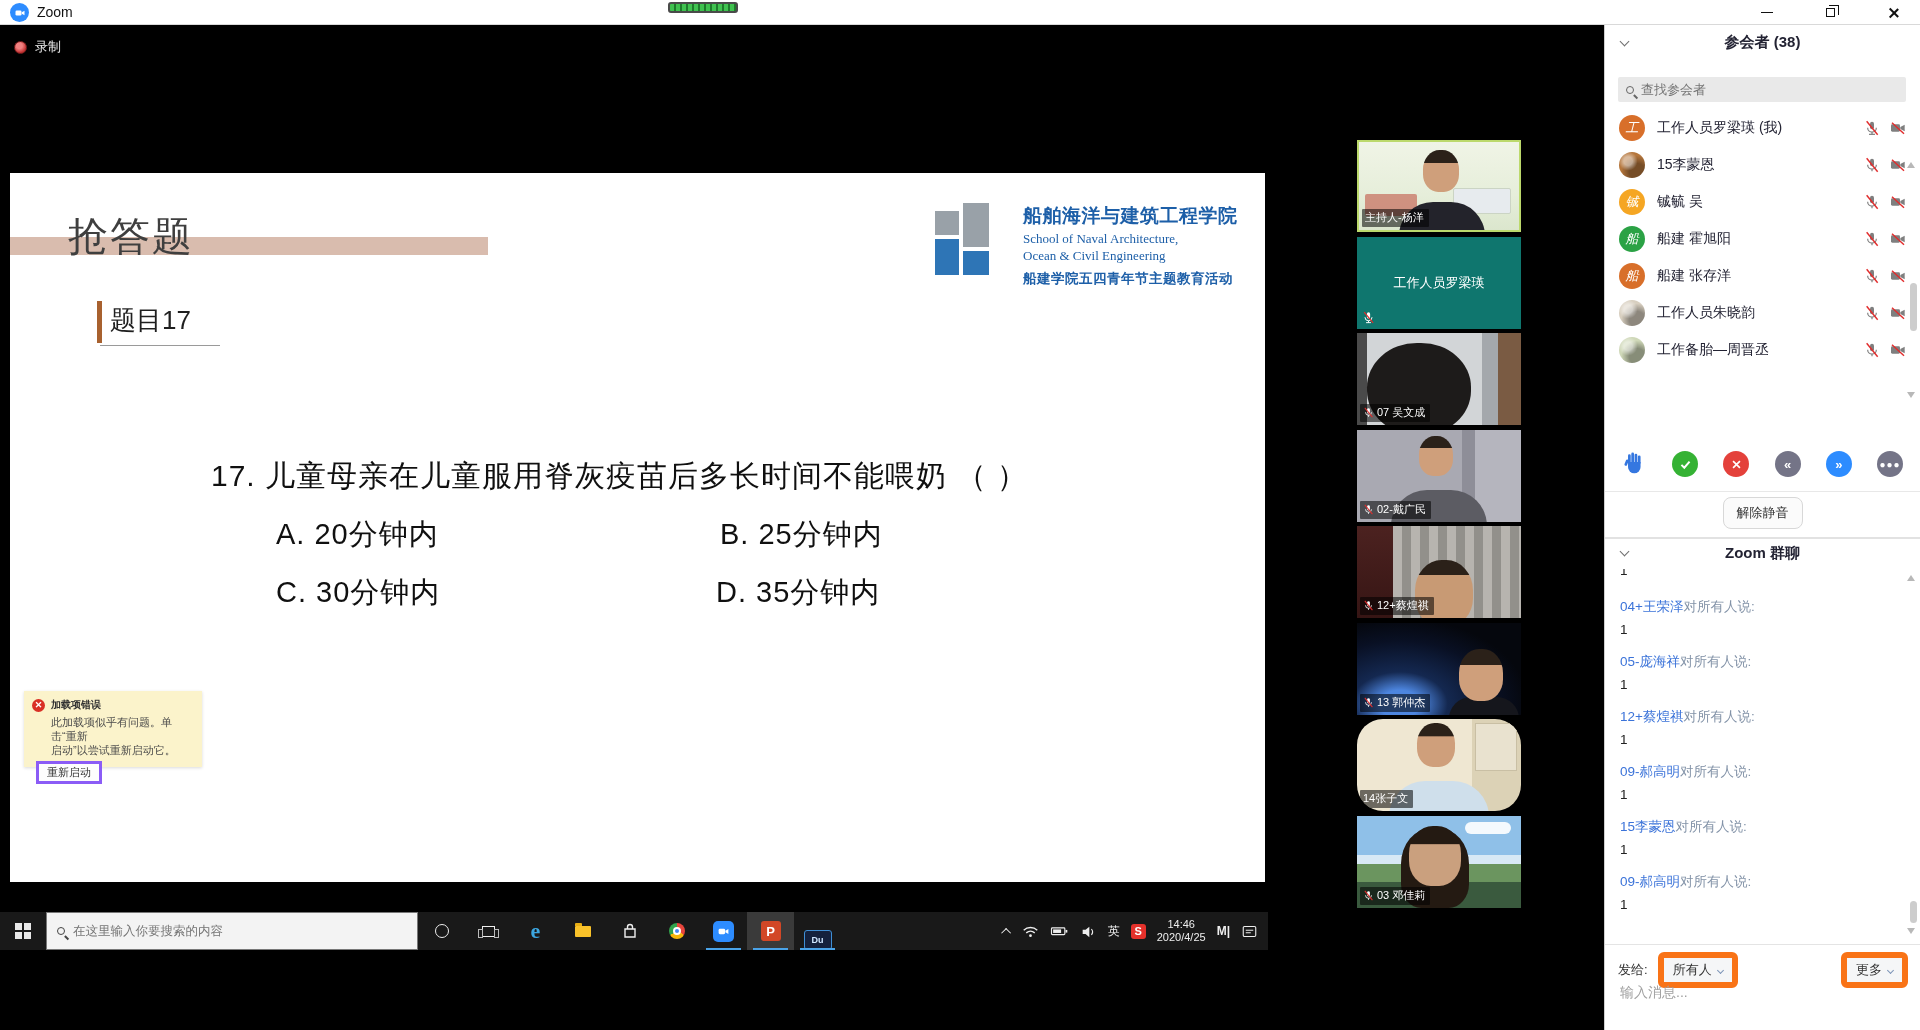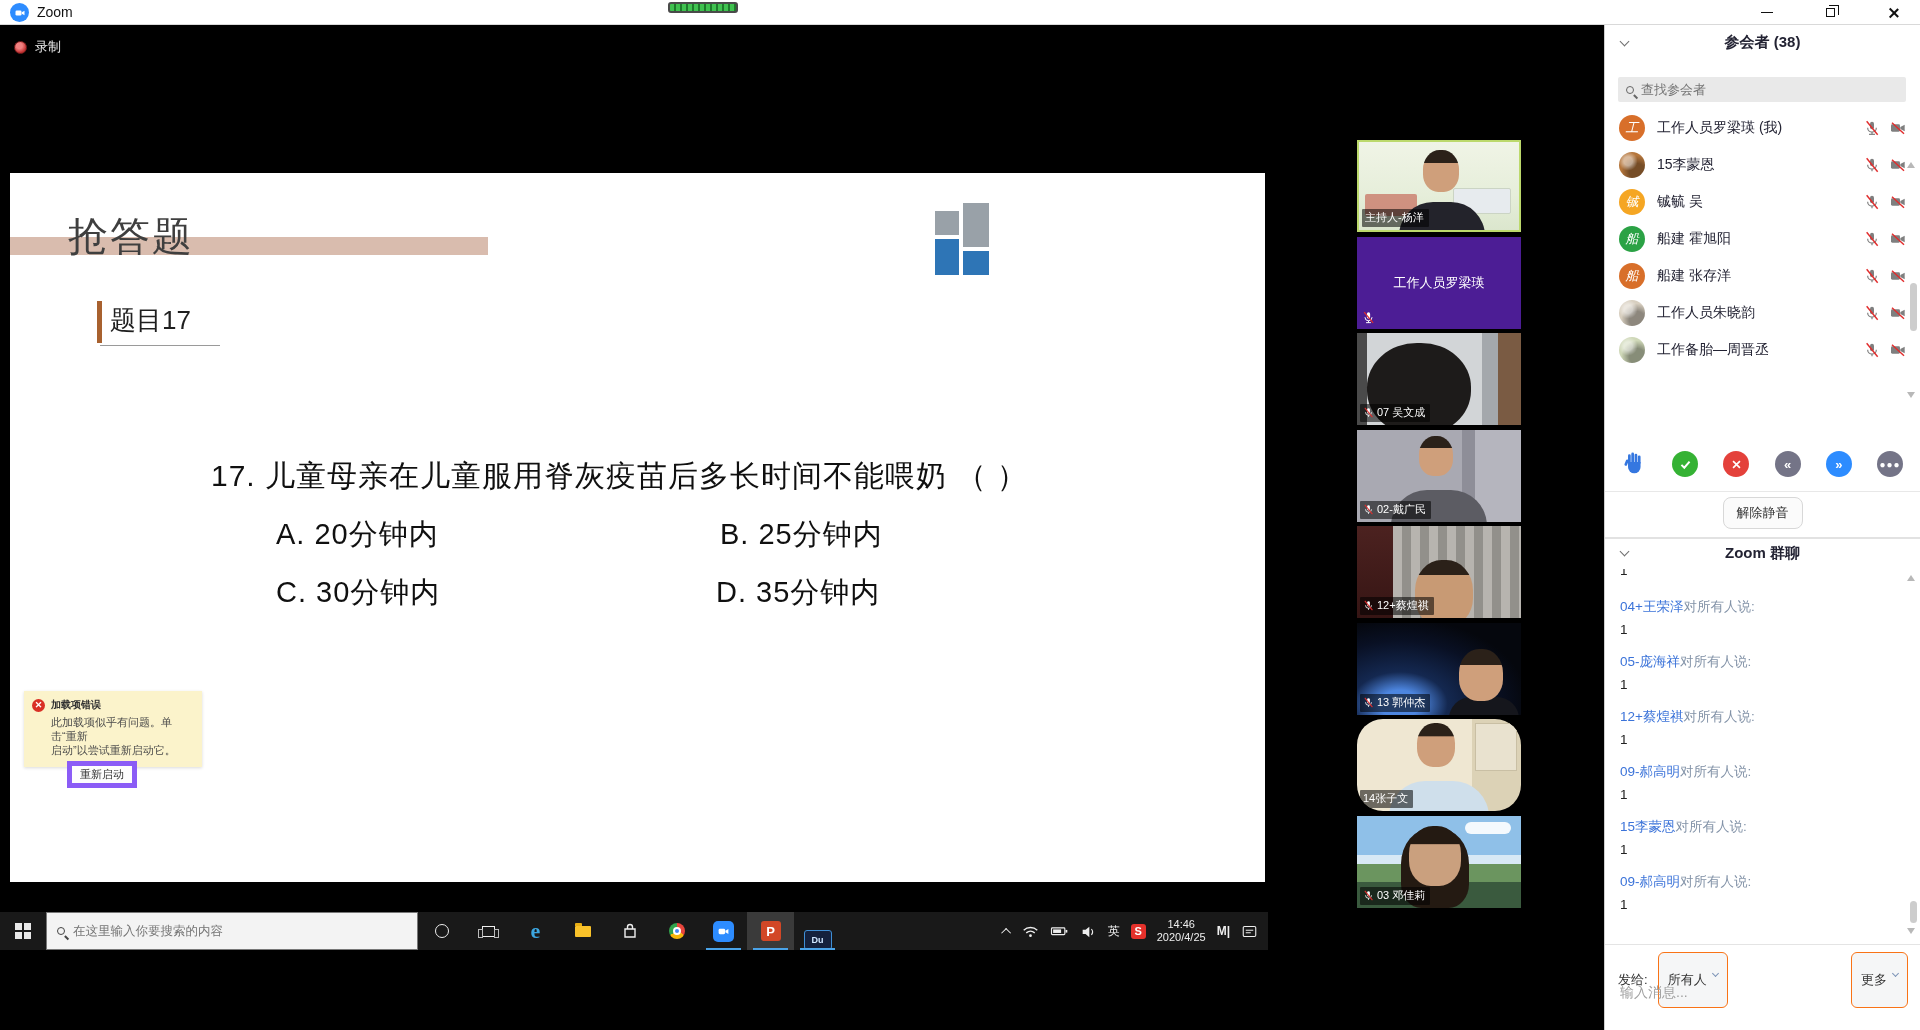--- a/index.html
+++ b/index.html
@@ -49,21 +49,21 @@
   .lt1 { font-size:19px; font-weight:bold; letter-spacing:0.5px; }
   .lt-en { font-family:"Liberation Serif", serif; font-size:13px; line-height:15px; margin-top:2px; }
   .lt4 { font-size:13.5px; font-weight:bold; margin-top:7px; letter-spacing:0.5px; }
 
   
   .popup { position:absolute; left:14px; top:518px; width:178px; height:76px; background:#fbf3cb; padding:7px 8px 6px 8px; box-shadow:0 1px 3px rgba(0,0,0,.15); }
   .popup-head { display:flex; align-items:center; gap:6px; }
   .perr-ico { width:13px; height:13px; border-radius:50%; background:#d93025; color:#fff; font-size:9px; font-weight:bold; display:flex; align-items:center; justify-content:center; flex:none; }
   .popup-title { font-size:10px; font-weight:bold; color:#323232; }
   .popup-body { font-size:11px; color:#4a4a4a; line-height:14px; margin:3px 0 4px 19px; }
-  .popup-btn { margin-left:35px; font-size:11px; color:#333; background:#fdfdfd; border:5px solid #8b5cf6; padding:1px 8px; }
+  .popup-btn { margin-left:4px; font-size:11px; color:#333; background:#fdfdfd; border:3px solid #8b5cf6; padding:1px 8px; }
 
   
   #taskbar { position:absolute; left:0; top:912px; width:1268px; height:38px; background:#191919; display:flex; align-items:center; z-index:3; }
   .tb-start { width:46px; height:38px; display:flex; align-items:center; justify-content:center; }
   .winlogo { display:grid; grid-template-columns:7px 7px; grid-template-rows:7px 7px; gap:1.5px; }
   .winlogo i { background:#e8e8e8; }
   .tb-search { width:372px; height:38px; background:#f3f3f3; border:1px solid #777; display:flex; align-items:center; padding:0 10px; gap:8px; }
   .tb-search input { border:none; outline:none; background:transparent; font-size:12.5px; color:#222; width:300px; font-family:inherit; }
   .mag { width:8px; height:8px; border:1.6px solid #444; border-radius:50%; position:relative; flex:none; }
   .mag::after { content:""; position:absolute; left:7px; top:7px; width:5px; height:1.6px; background:#444; transform:rotate(45deg); transform-origin:left center; }
@@ -100,21 +100,21 @@
   .np-mic { position:absolute; left:5px; bottom:5px; width:13px; height:13px; }
   .pg-head { position:absolute; border-radius:46% 46% 42% 42%; background:linear-gradient(180deg,#2b2119 0 30%, #cf9f7b 31%); }
   .pg-body { position:absolute; border-radius:36px 36px 0 0; }
   
   .t1 { background:linear-gradient(180deg,#f0f4e6 0%, #e6eeda 60%, #dbe6cd 100%); }
   .t1 .deco1 { position:absolute; left:6px; bottom:14px; width:52px; height:22px; background:#c97b6a; opacity:.8; border-radius:2px; }
   .t1 .deco2 { position:absolute; right:8px; bottom:16px; width:58px; height:26px; background:#e7ebee; border:1px solid #cbd4c4; border-radius:2px; }
   .t1 .pg-head { width:36px; height:42px; left:64px; top:8px; }
   .t1 .pg-body { width:86px; height:34px; left:40px; bottom:-6px; background:#23232b; }
   
-  .t2 { background:#4c1d95; }
+  .t2 { background:#0f766e; }
   
   .t3 { background:linear-gradient(90deg,#4a4a4a 0 6%, #d2d5d7 6% 76%, #a4a8ac 76% 86%, #7a5b43 86% 100%); }
   .t3 .blob { position:absolute; left:10px; top:10px; width:104px; height:92px; background:#1d1b1a; border-radius:48%; }
   
   .t4 { background:linear-gradient(90deg,#a9a9b2 0 64%, #8e8e98 64% 72%, #b5b5be 72% 100%); }
   .t4 .pg-head { width:34px; height:40px; left:62px; top:6px; }
   .t4 .pg-body { width:96px; height:40px; left:34px; bottom:-8px; background:#5c5c63; }
   
   .t5 { background:repeating-linear-gradient(90deg,#b7b4af 0 9px,#92908b 9px 18px); }
   .t5 .redwall { position:absolute; left:0; top:0; width:36px; height:92px; background:linear-gradient(180deg,#4c2220,#361514); }
@@ -170,21 +170,21 @@
   .c-clip { height:13px; overflow:hidden; }
   .c-clip div { margin-top:-6px; color:#222; }
   .c-head { margin:16px 0 6px 0; }
   .c-head:first-of-type { margin-top:10px; }
   .c-sender { color:#3b73d9; }
   .c-suffix { color:#8393a8; }
   .c-text { color:#222; }
   .c-div { position:absolute; left:0; top:919px; width:100%; height:1px; background:#e4e4e4; }
   .c-sendrow { position:absolute; left:13px; top:927px; width:290px; display:flex; align-items:center; gap:10px; }
   .c-sendlabel { font-size:13px; color:#333; }
-  .pill { display:flex; align-items:flex-start; gap:6px; background:#f5f6f7; border:1px solid #f97316; border-radius:6px; padding:18px 9px; font-size:13px; color:#333; }
+  .pill { display:flex; align-items:center; gap:6px; background:#f5f6f7; border:6px solid #f97316; border-radius:6px; padding:3px 9px; font-size:13px; color:#333; }
   .pill .chev { width:5px; height:5px; border-color:#7d94b8; }
   .c-input { position:absolute; left:15px; top:958px; width:280px; }
   .c-input input { border:none; outline:none; font-size:14px; color:#a0a0a0; width:100%; background:transparent; font-family:inherit; }
   .c-input input::placeholder { color:#a0a0a0; opacity:1; }
 </style>
 </head>
 <body>
 
 <div id="titlebar">
   <span class="zlogo">
@@ -221,20 +221,26 @@
   <div class="s-opt opt-a">A. 20分钟内</div>
   <div class="s-opt opt-b">B. 25分钟内</div>
   <div class="s-opt opt-c">C. 30分钟内</div>
   <div class="s-opt opt-d">D. 35分钟内</div>
 
   <div class="logo">
     <span class="blk b1"></span>
     <span class="blk b2"></span>
     <span class="blk b3"></span>
     <span class="blk b4"></span>
+    <div class="logo-text" style="color: rgb(29, 95, 168);">
+      <div class="lt1">船舶海洋与建筑工程学院</div>
+      <div class="lt-en">School of Naval Architecture,</div>
+      <div class="lt-en">Ocean &amp; Civil Engineering</div>
+      <div class="lt4">船建学院五四青年节主题教育活动</div>
+    </div>
   </div>
 
   <div class="popup">
     <div class="popup-head">
       <span class="perr-ico">✕</span>
       <span class="popup-title">加载项错误</span>
     </div>
     <div class="popup-body">
       <span>此加载项似乎有问题。单击“重新</span><br>
       <span>启动”以尝试重新启动它。</span>

